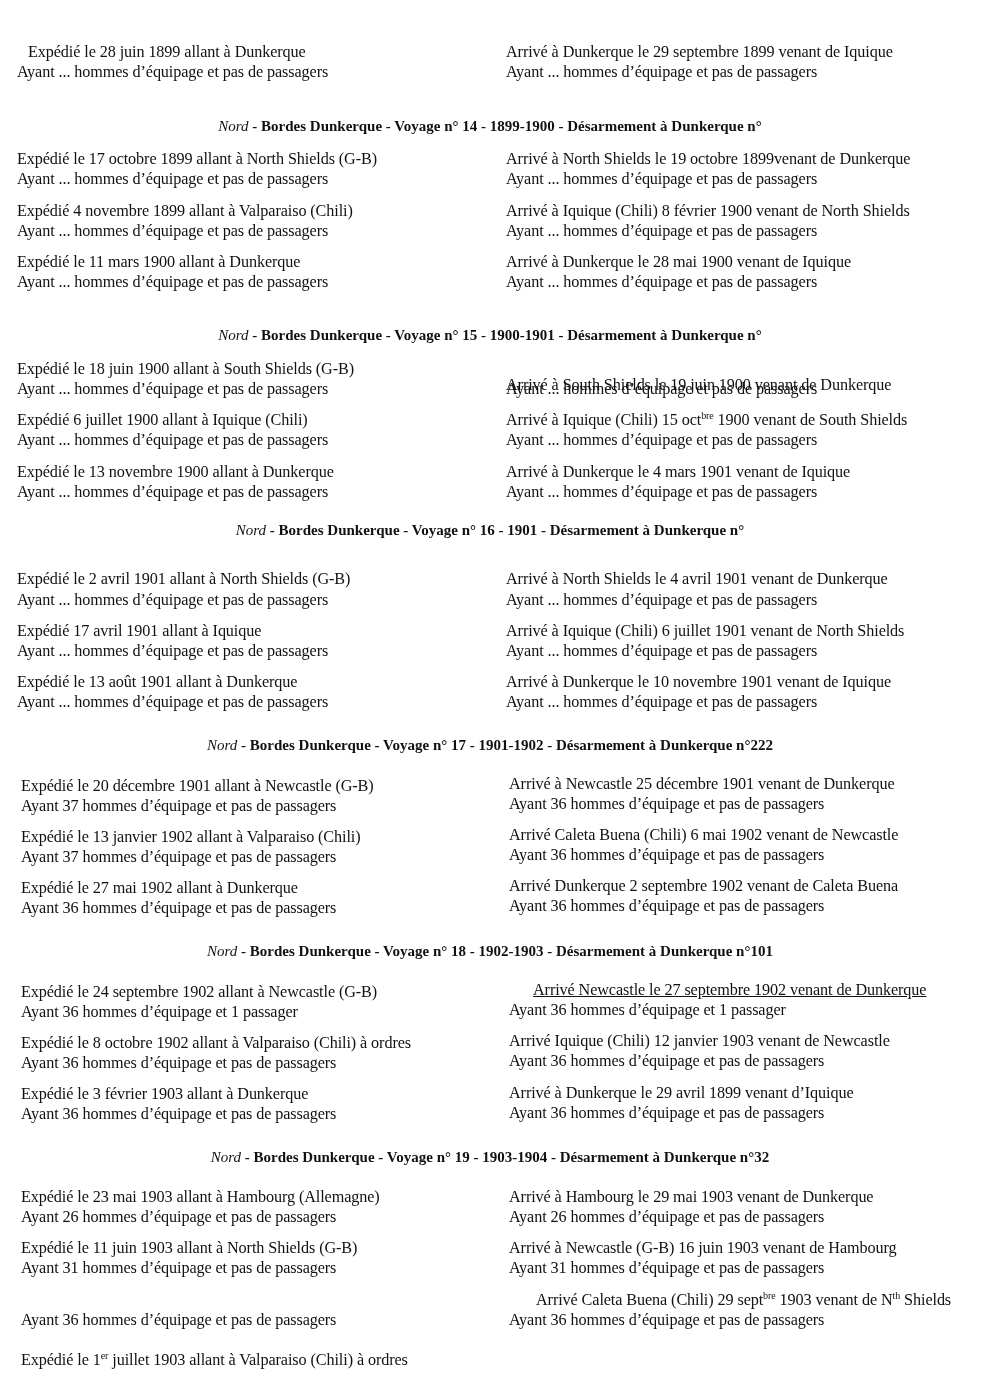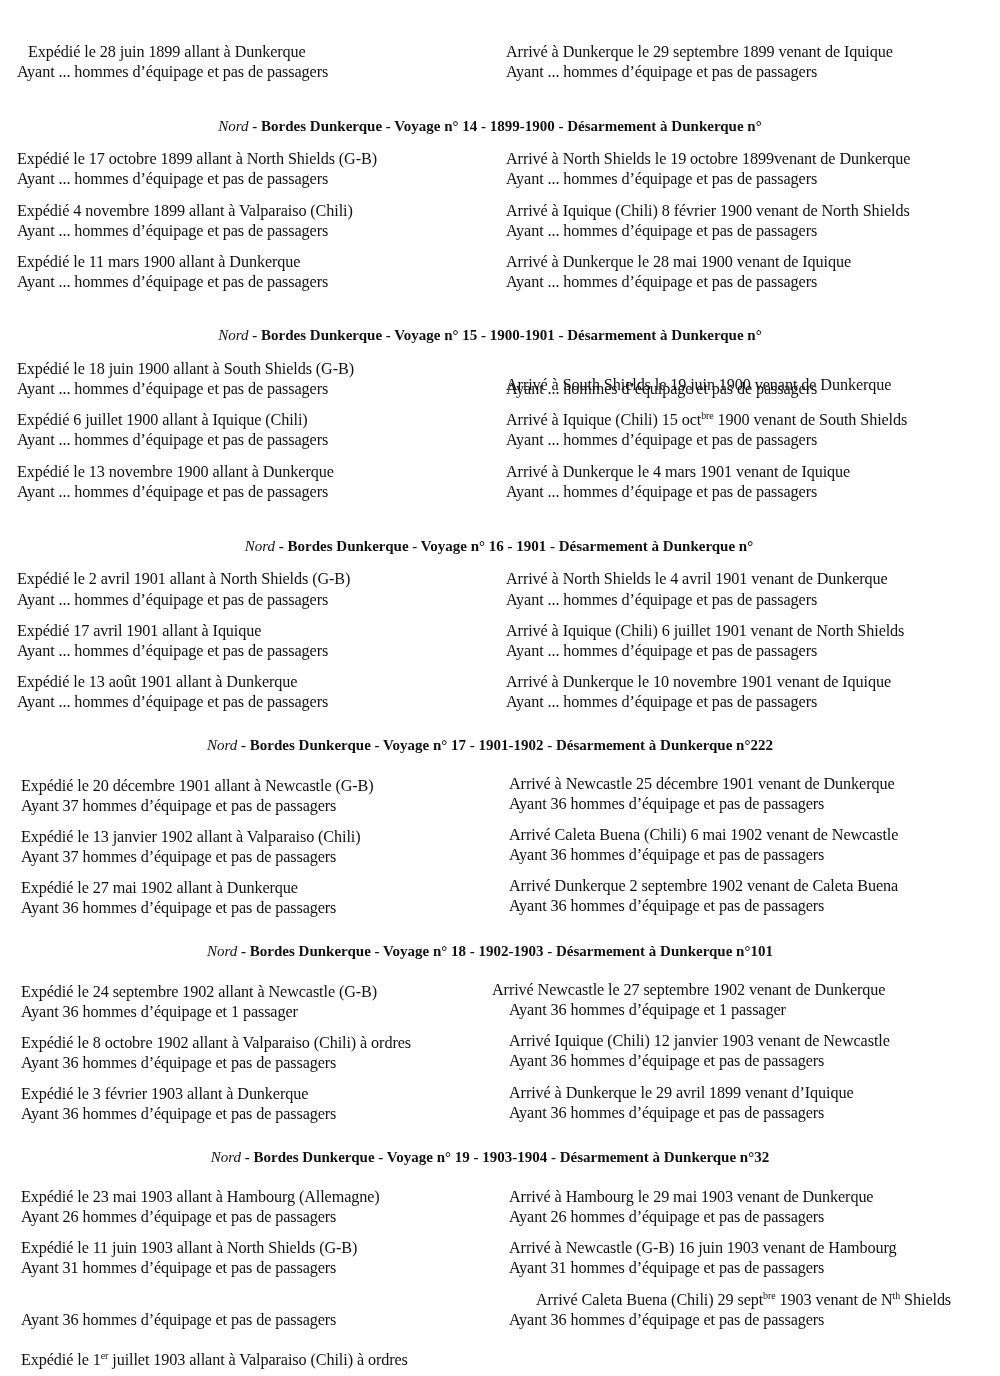--- a/index.html
+++ b/index.html
@@ -56,21 +56,21 @@
 <div class="line" style="left:506px;top:379px;">Ayant ... hommes d’équipage et pas de passagers</div>
 <div class="line" style="left:17px;top:410px;">Expédié 6 juillet 1900 allant à Iquique (Chili)</div>
 <div class="line" style="left:17px;top:430px;">Ayant ... hommes d’équipage et pas de passagers</div>
 <div class="line" style="left:506px;top:410px;"><span>Arrivé à Iquique (Chili) 15 oct</span><sup>bre</sup><span> 1900 venant de South Shields</span></div>
 <div class="line" style="left:506px;top:430px;">Ayant ... hommes d’équipage et pas de passagers</div>
 <div class="line" style="left:17px;top:462px;">Expédié le 13 novembre 1900 allant à Dunkerque</div>
 <div class="line" style="left:17px;top:482px;">Ayant ... hommes d’équipage et pas de passagers</div>
 <div class="line" style="left:506px;top:462px;">Arrivé à Dunkerque le 4 mars 1901 venant de Iquique</div>
 <div class="line" style="left:506px;top:482px;">Ayant ... hommes d’équipage et pas de passagers</div>
 
-<div class="heading" style="top:533px;margin-left:9px;"><span class="ship">Nord</span><span> - Bordes Dunkerque - Voyage n° 16 - 1901 - Désarmement à Dunkerque n°</span></div>
+<div class="heading" style="top:517px;"><span class="ship">Nord</span><span> - Bordes Dunkerque - Voyage n° 16 - 1901 - Désarmement à Dunkerque n°</span></div>
 <div class="line" style="left:17px;top:569px;">Expédié le 2 avril 1901 allant à North Shields (G-B)</div>
 <div class="line" style="left:17px;top:590px;">Ayant ... hommes d’équipage et pas de passagers</div>
 <div class="line" style="left:506px;top:569px;">Arrivé à North Shields le 4 avril 1901 venant de Dunkerque</div>
 <div class="line" style="left:506px;top:590px;">Ayant ... hommes d’équipage et pas de passagers</div>
 <div class="line" style="left:17px;top:621px;">Expédié 17 avril 1901 allant à Iquique</div>
 <div class="line" style="left:17px;top:641px;">Ayant ... hommes d’équipage et pas de passagers</div>
 <div class="line" style="left:506px;top:621px;">Arrivé à Iquique (Chili) 6 juillet 1901 venant de North Shields</div>
 <div class="line" style="left:506px;top:641px;">Ayant ... hommes d’équipage et pas de passagers</div>
 <div class="line" style="left:17px;top:672px;">Expédié le 13 août 1901 allant à Dunkerque</div>
 <div class="line" style="left:17px;top:692px;">Ayant ... hommes d’équipage et pas de passagers</div>
@@ -87,21 +87,21 @@
 <div class="line" style="left:509px;top:825px;">Arrivé Caleta Buena (Chili) 6 mai 1902 venant de Newcastle</div>
 <div class="line" style="left:509px;top:845px;">Ayant 36 hommes d’équipage et pas de passagers</div>
 <div class="line" style="left:21px;top:878px;">Expédié le 27 mai 1902 allant à Dunkerque</div>
 <div class="line" style="left:21px;top:898px;">Ayant 36 hommes d’équipage et pas de passagers</div>
 <div class="line" style="left:509px;top:876px;">Arrivé Dunkerque 2 septembre 1902 venant de Caleta Buena</div>
 <div class="line" style="left:509px;top:896px;">Ayant 36 hommes d’équipage et pas de passagers</div>
 
 <div class="heading" style="top:938px;"><span class="ship">Nord</span><span> - Bordes Dunkerque - Voyage n° 18 - 1902-1903 - Désarmement à Dunkerque n°101</span></div>
 <div class="line" style="left:21px;top:982px;">Expédié le 24 septembre 1902 allant à Newcastle (G-B)</div>
 <div class="line" style="left:21px;top:1002px;">Ayant 36 hommes d’équipage et 1 passager</div>
-<div class="line" style="left:492px;top:980px;">Arrivé Newcastle le 27 septembre 1902 venant de Dunkerque</div>
+<div class="line" style="left:533px;top:980px;text-decoration:underline;">Arrivé Newcastle le 27 septembre 1902 venant de Dunkerque</div>
 <div class="line" style="left:509px;top:1000px;">Ayant 36 hommes d’équipage et 1 passager</div>
 <div class="line" style="left:21px;top:1033px;">Expédié le 8 octobre 1902 allant à Valparaiso (Chili) à ordres</div>
 <div class="line" style="left:21px;top:1053px;">Ayant 36 hommes d’équipage et pas de passagers</div>
 <div class="line" style="left:509px;top:1031px;">Arrivé Iquique (Chili) 12 janvier 1903 venant de Newcastle</div>
 <div class="line" style="left:509px;top:1051px;">Ayant 36 hommes d’équipage et pas de passagers</div>
 <div class="line" style="left:21px;top:1084px;">Expédié le 3 février 1903 allant à Dunkerque</div>
 <div class="line" style="left:21px;top:1104px;">Ayant 36 hommes d’équipage et pas de passagers</div>
 <div class="line" style="left:509px;top:1083px;">Arrivé à Dunkerque le 29 avril 1899 venant d’Iquique</div>
 <div class="line" style="left:509px;top:1103px;">Ayant 36 hommes d’équipage et pas de passagers</div>
 

